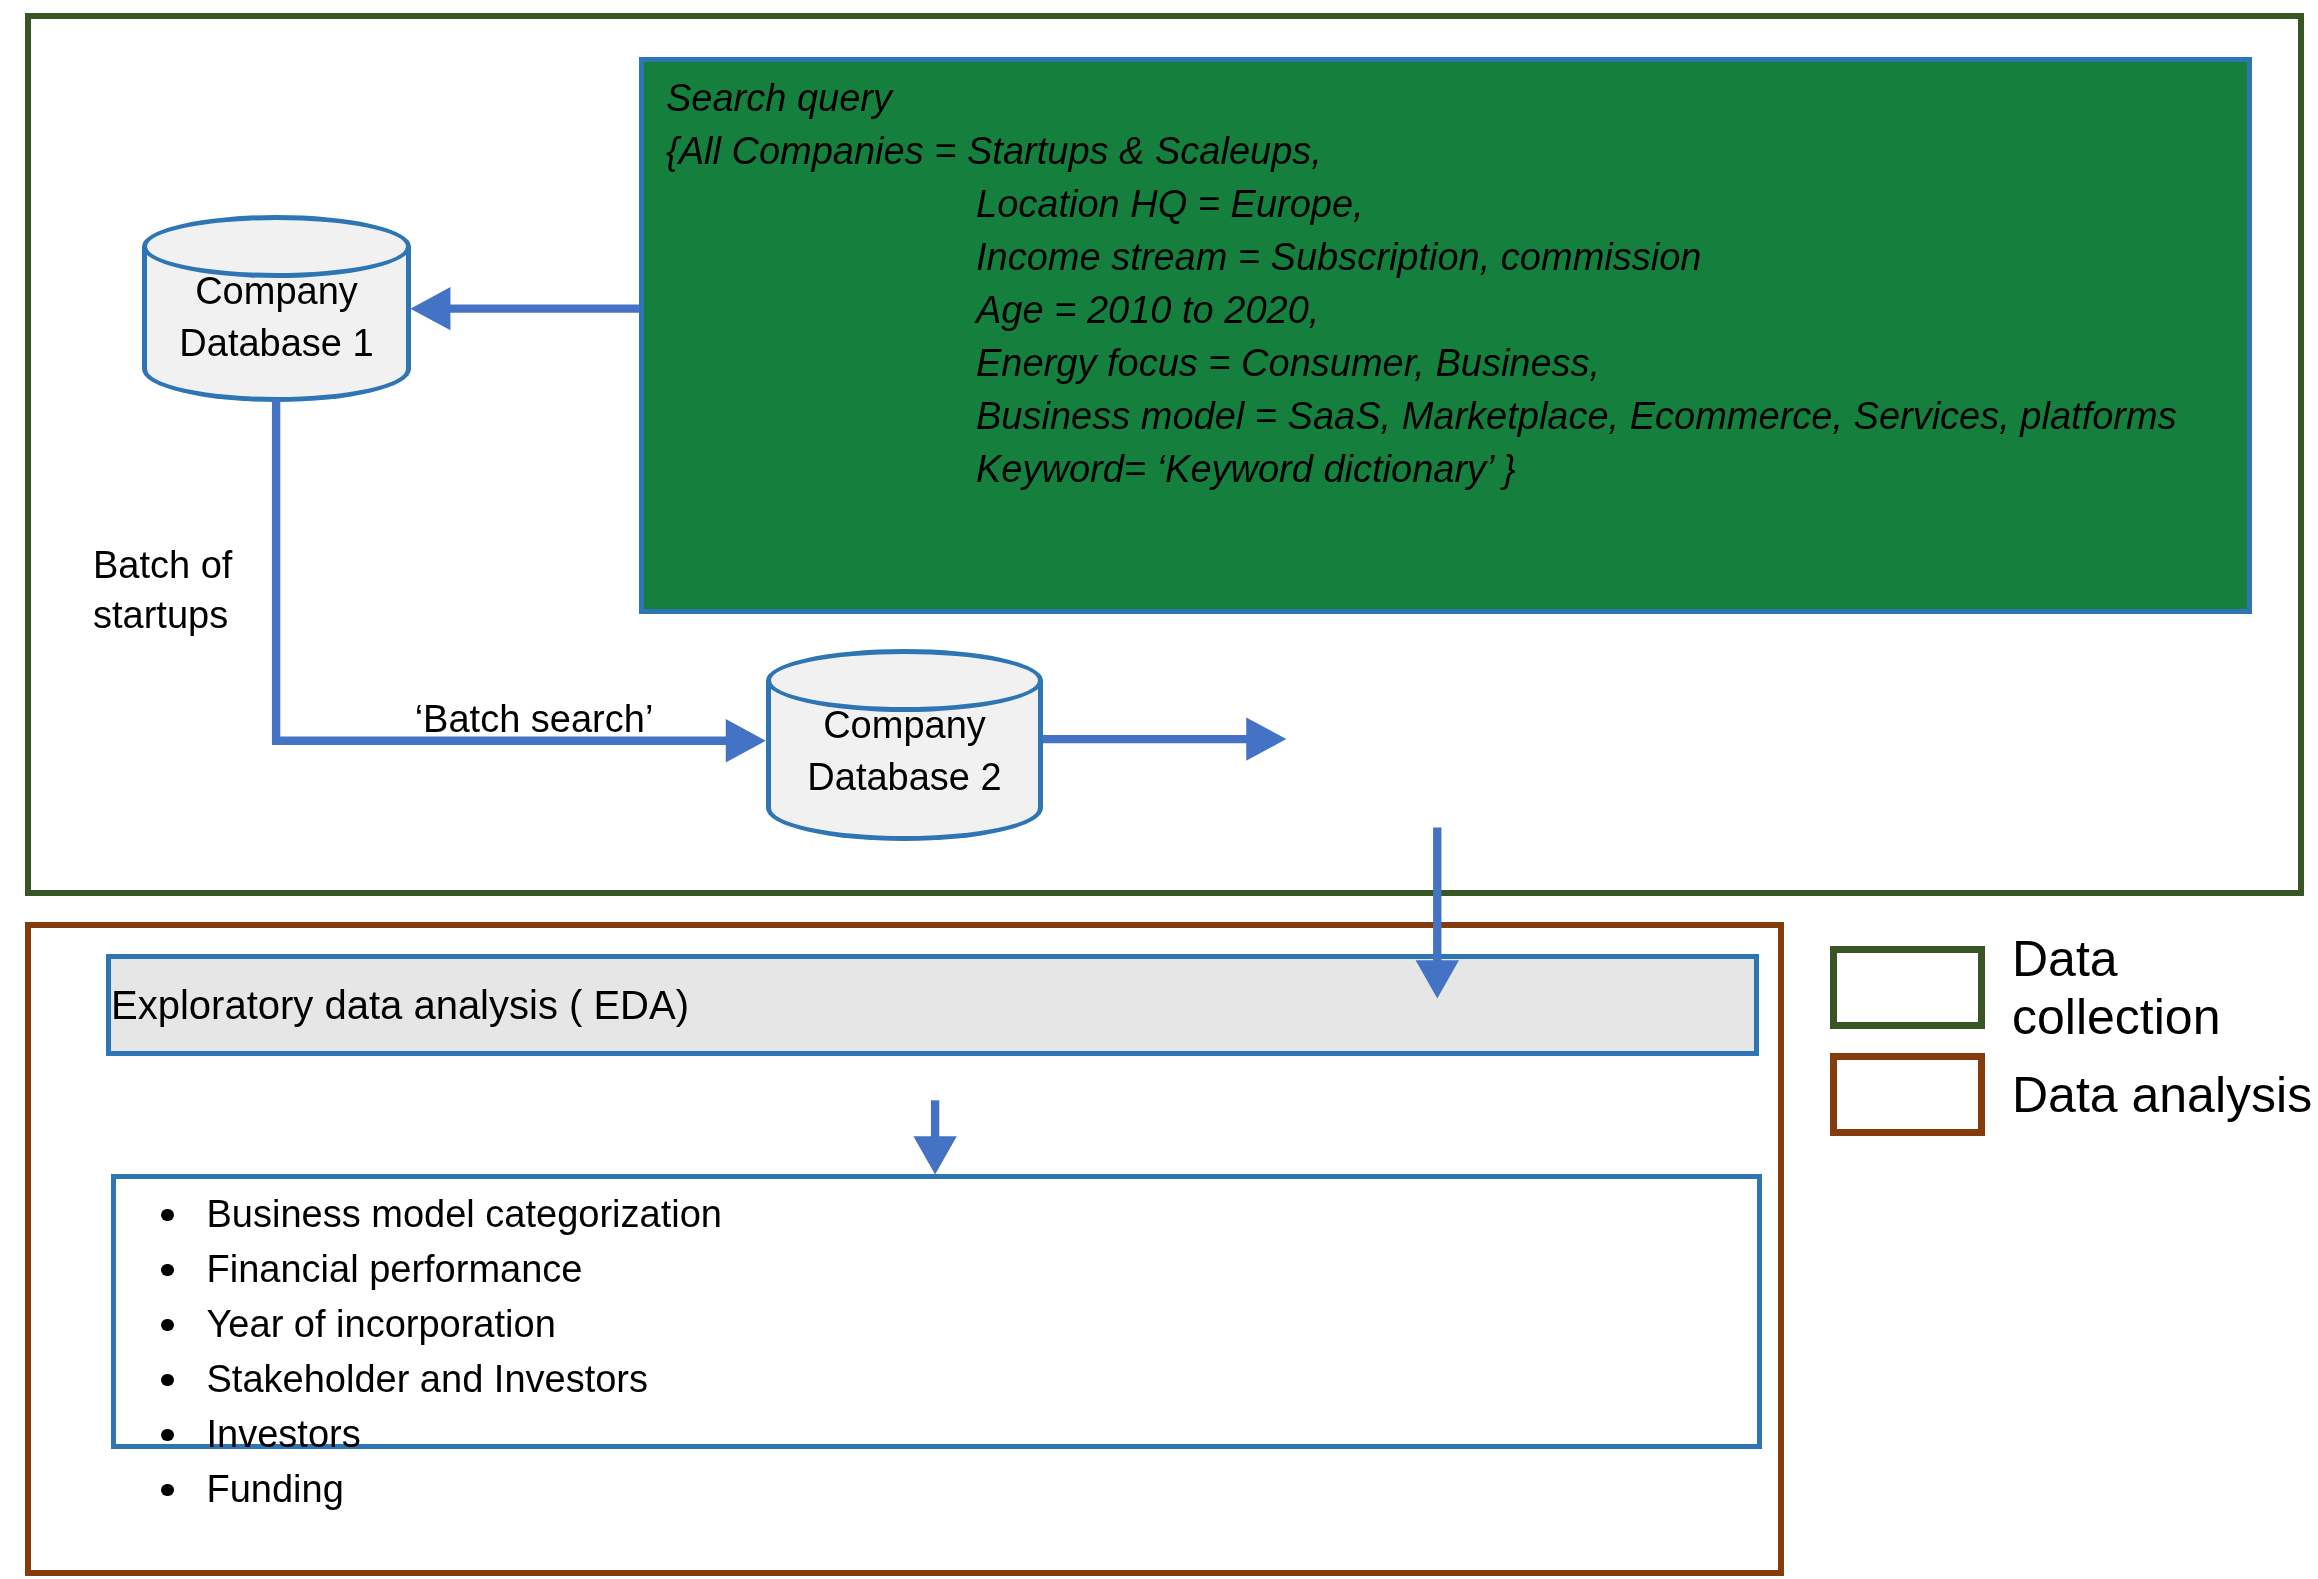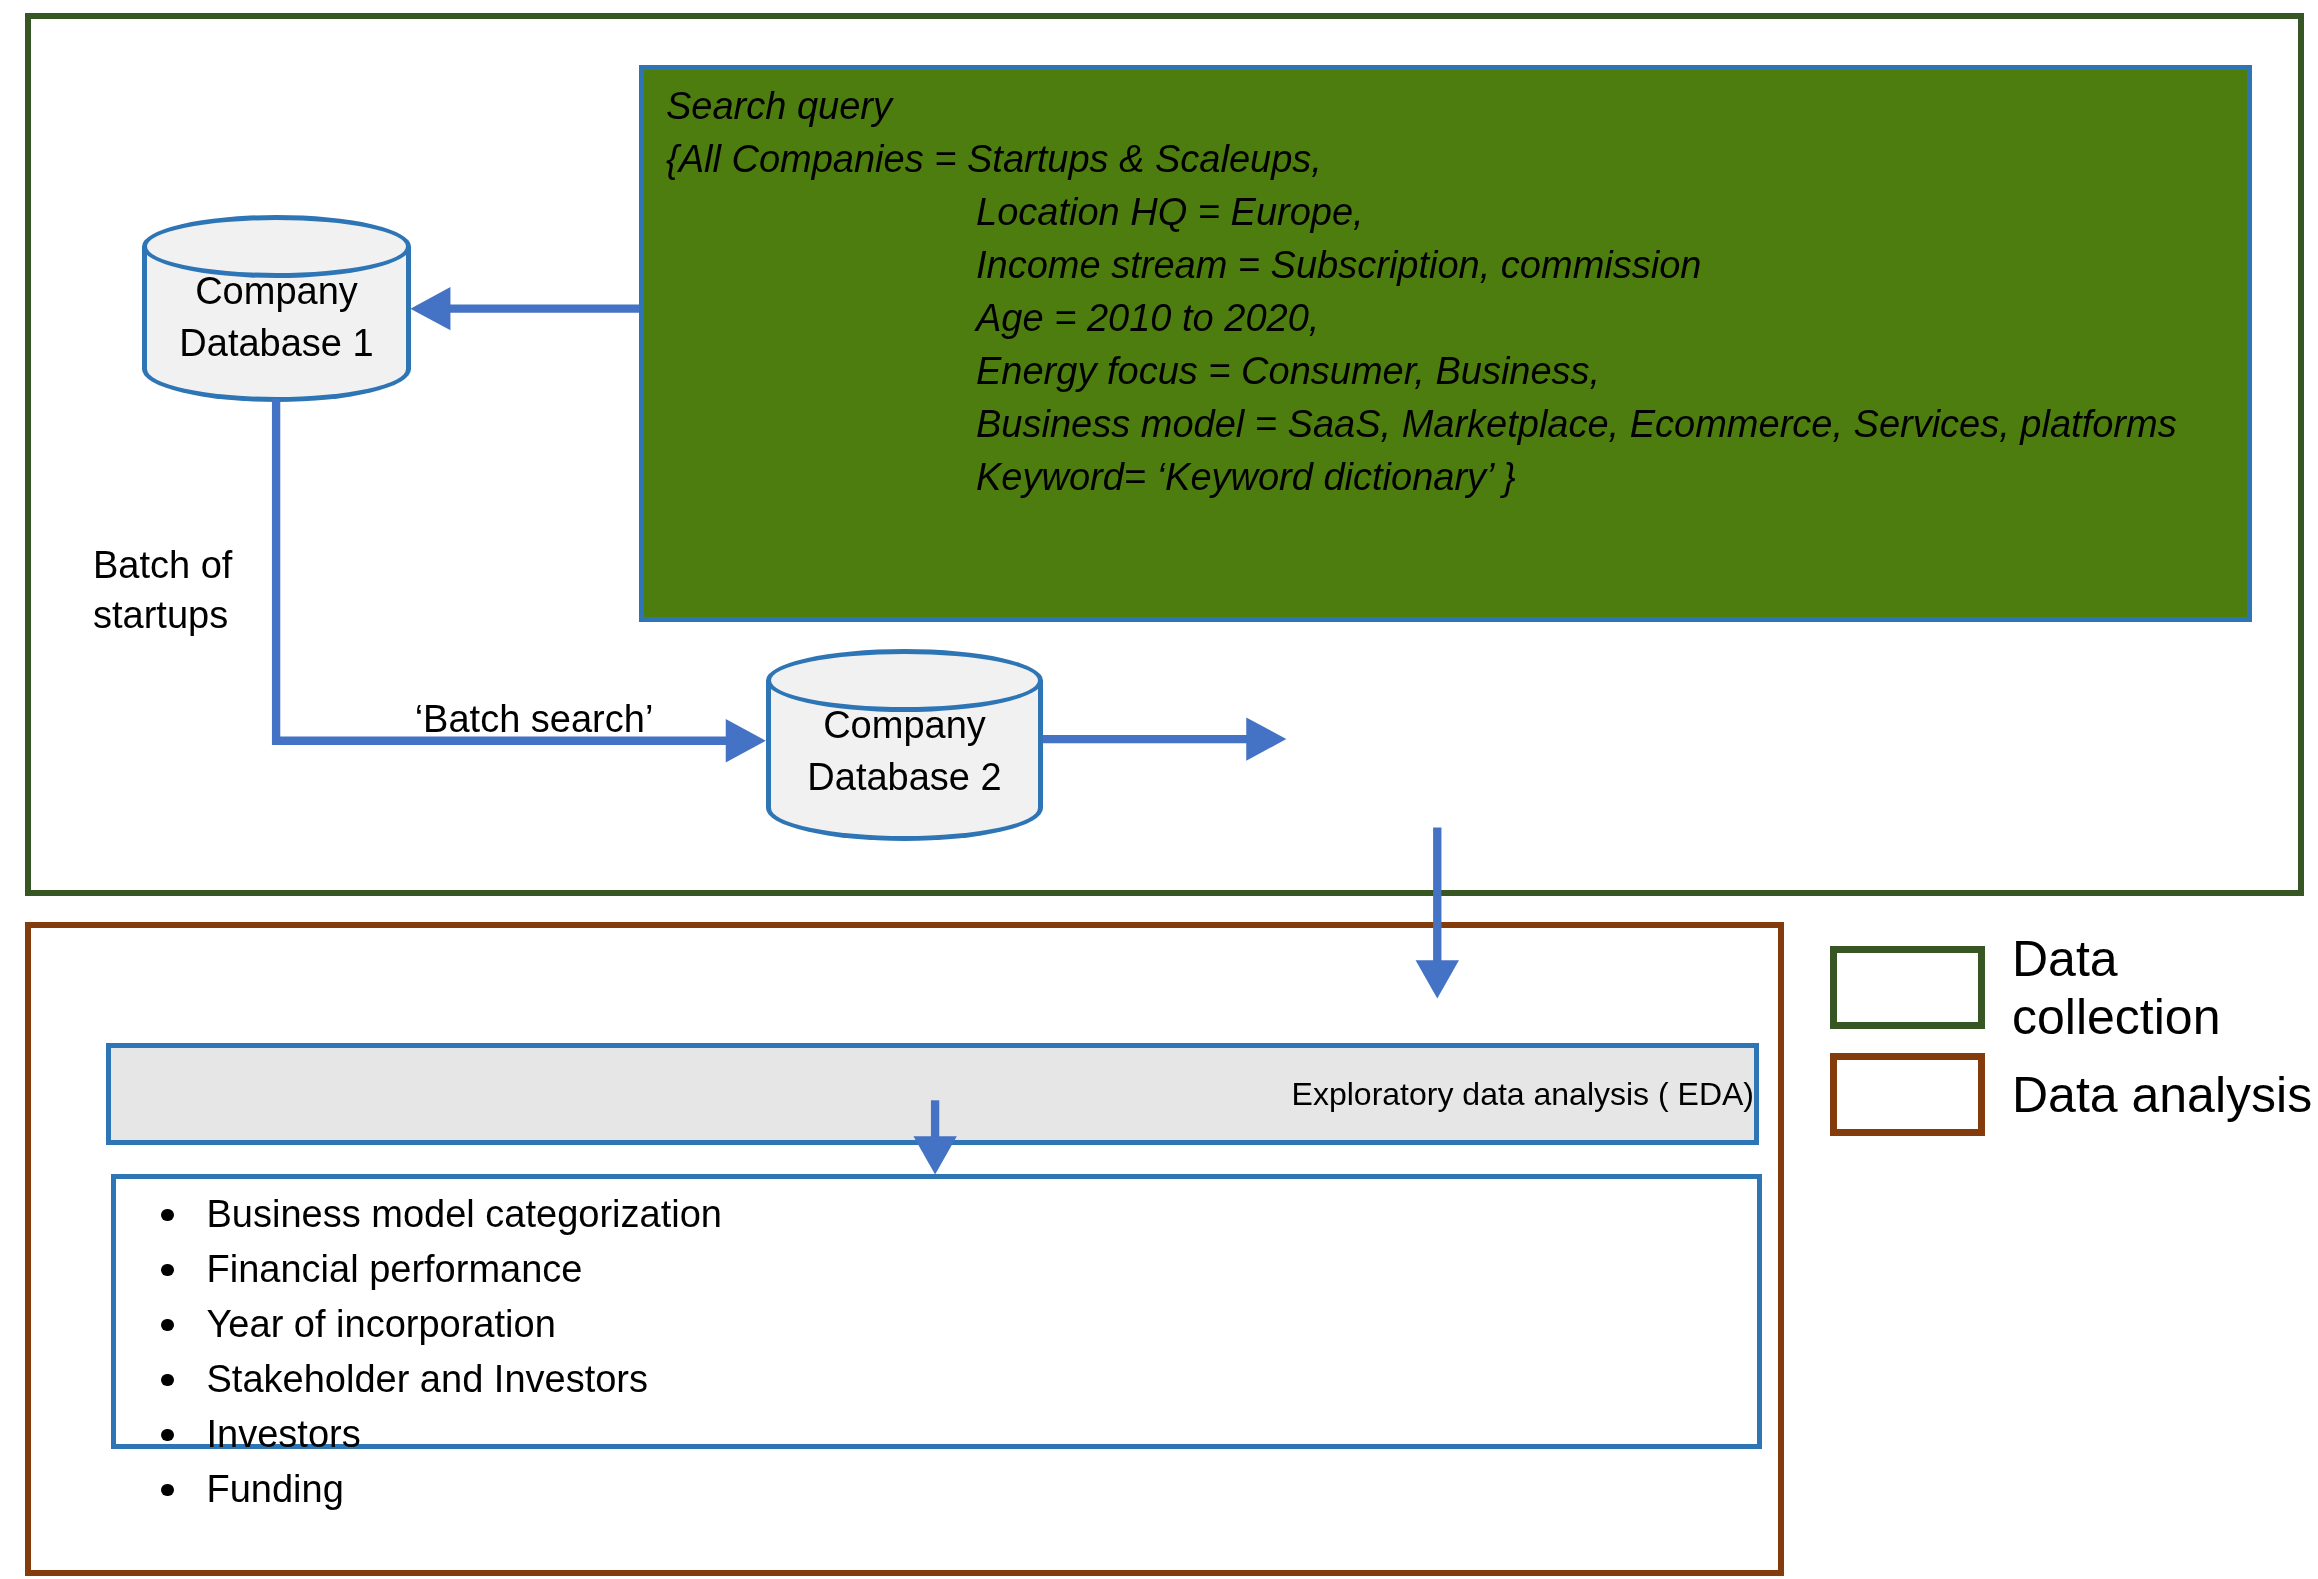--- a/index.html
+++ b/index.html
@@ -7,23 +7,22 @@
   #canvas{position:relative;width:2319px;height:1580px;background:#fff;overflow:hidden;}
 
   
   .region{position:absolute;background:transparent;}
   .region.green{border:6.7px solid #375623;}
   .region.brown{border:6.7px solid #843C0C;}
 
   
   #search-box{
     position:absolute;left:639px;top:57px;width:1613px;height:557px;
-    border:5px solid #2E75B6;background:#4d7c0f;box-sizing:border-box;
+    border:5px solid #2E75B6;background:#15803d;box-sizing:border-box;
     padding:10px 16px 0 22px;
-    margin-top:8px;
   }
   .q-line{
     font-style:italic;font-size:38px;line-height:53px;white-space:nowrap;
     font-weight:500;
   }
   .q-indent{padding-left:310px;}
 
   
   .cylinder{position:absolute;}
   .cyl-top{
@@ -42,24 +41,24 @@
   }
 
   
   #list-box{
     position:absolute;left:1286px;top:646px;width:302px;height:182px;
     border:5px solid #2E75B6;background:#fff;box-sizing:border-box;
     display:flex;flex-direction:column;justify-content:center;align-items:center;
     text-align:center;font-size:38px;line-height:53px;z-index:3;
   }
   #eda-bar{
-    position:absolute;left:106px;top:1043px;width:1653px;height:102px;
+    position:absolute;left:106px;top:954px;width:1653px;height:102px;
     border:5px solid #2E75B6;background:#E7E6E6;box-sizing:border-box;
-    display:flex;justify-content:flex-end;align-items:center;
-    font-size:32px;z-index:3;
+    display:flex;justify-content:flex-start;align-items:center;
+    font-size:40px;z-index:3;
   }
   #bullets-box{
     position:absolute;left:111px;top:1174px;width:1651px;height:275px;
     border:5px solid #2E75B6;background:#fff;box-sizing:border-box;
     padding:8.3px 0 0 45px;z-index:3;
   }
   .bullet-item{display:flex;align-items:center;height:55px;}
   .bullet-dot{
     width:12.5px;height:12.5px;border-radius:50%;background:#000;
     margin-right:33px;flex:0 0 auto;

